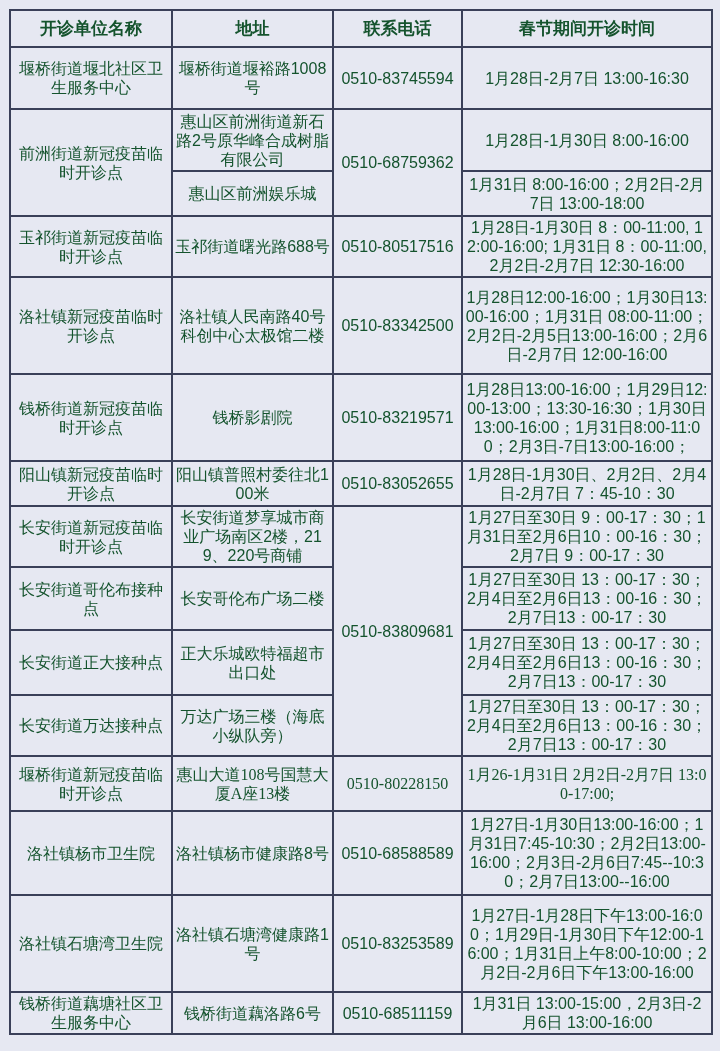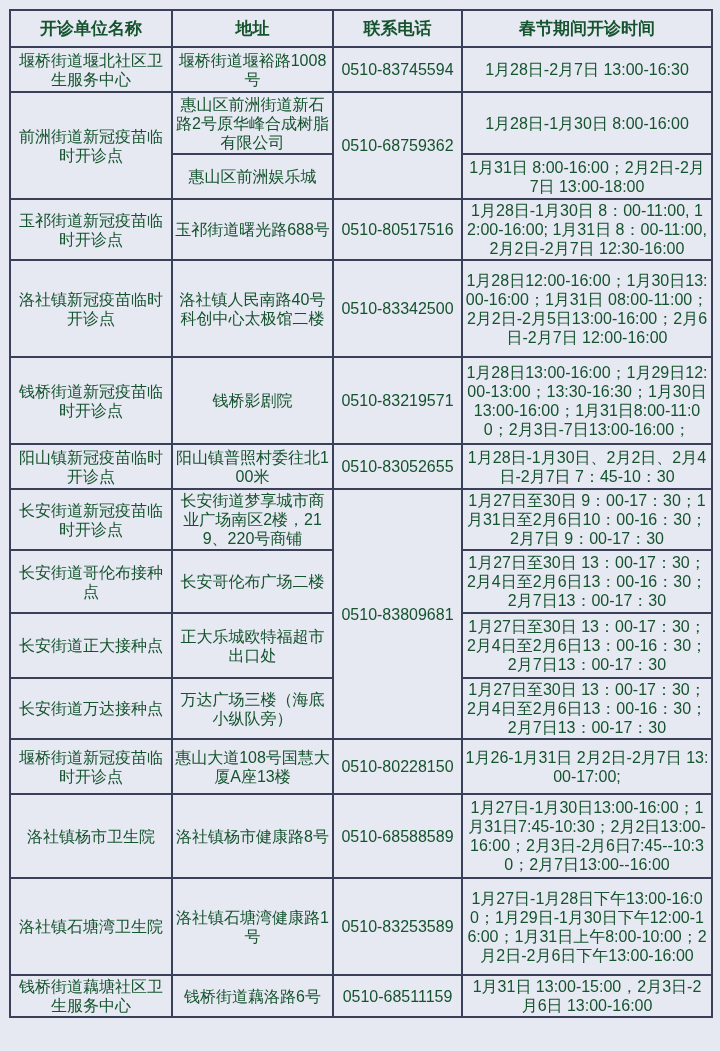--- a/index.html
+++ b/index.html
@@ -54,21 +54,21 @@
     </colgroup>
     <thead>
       <tr>
         <th>开诊单位名称</th>
         <th>地址</th>
         <th>联系电话</th>
         <th>春节期间开诊时间</th>
       </tr>
     </thead>
     <tbody>
-        <tr style="height: 45px;">
+        <tr style="height: 62px;">
           <td>堰桥街道堰北社区卫生服务中心</td>
           <td>堰桥街道堰裕路1008号</td>
           <td>0510-83745594</td>
           <td>1月28日-2月7日  13:00-16:30</td>
         </tr>
         <tr style="height: 62px;">
           <td rowspan="2">前洲街道新冠疫苗临时开诊点</td>
           <td>惠山区前洲街道新石路2号原华峰合成树脂有限公司</td>
           <td rowspan="2">0510-68759362</td>
           <td>1月28日-1月30日  8:00-16:00</td>
@@ -115,21 +115,21 @@
         <tr style="height: 65px;">
           <td>长安街道正大接种点</td>
           <td>正大乐城欧特福超市出口处</td>
           <td>1月27日至30日 13：00-17：30；2月4日至2月6日13：00-16：30；2月7日13：00-17：30</td>
         </tr>
         <tr style="height: 59px;">
           <td>长安街道万达接种点</td>
           <td>万达广场三楼（海底小纵队旁）</td>
           <td>1月27日至30日 13：00-17：30；2月4日至2月6日13：00-16：30；2月7日13：00-17：30</td>
         </tr>
-        <tr style="height: 55px;">
+        <tr style="height: 55px; font-family: Liberation Serif, serif;">
           <td>堰桥街道新冠疫苗临时开诊点</td>
           <td>惠山大道108号国慧大厦A座13楼</td>
           <td>0510-80228150</td>
           <td>1月26-1月31日 2月2日-2月7日 13:00-17:00;</td>
         </tr>
         <tr style="height: 84px;">
           <td>洛社镇杨市卫生院</td>
           <td>洛社镇杨市健康路8号</td>
           <td>0510-68588589</td>
           <td>1月27日-1月30日13:00-16:00；1月31日7:45-10:30；2月2日13:00-16:00；2月3日-2月6日7:45--10:30；2月7日13:00--16:00</td>

